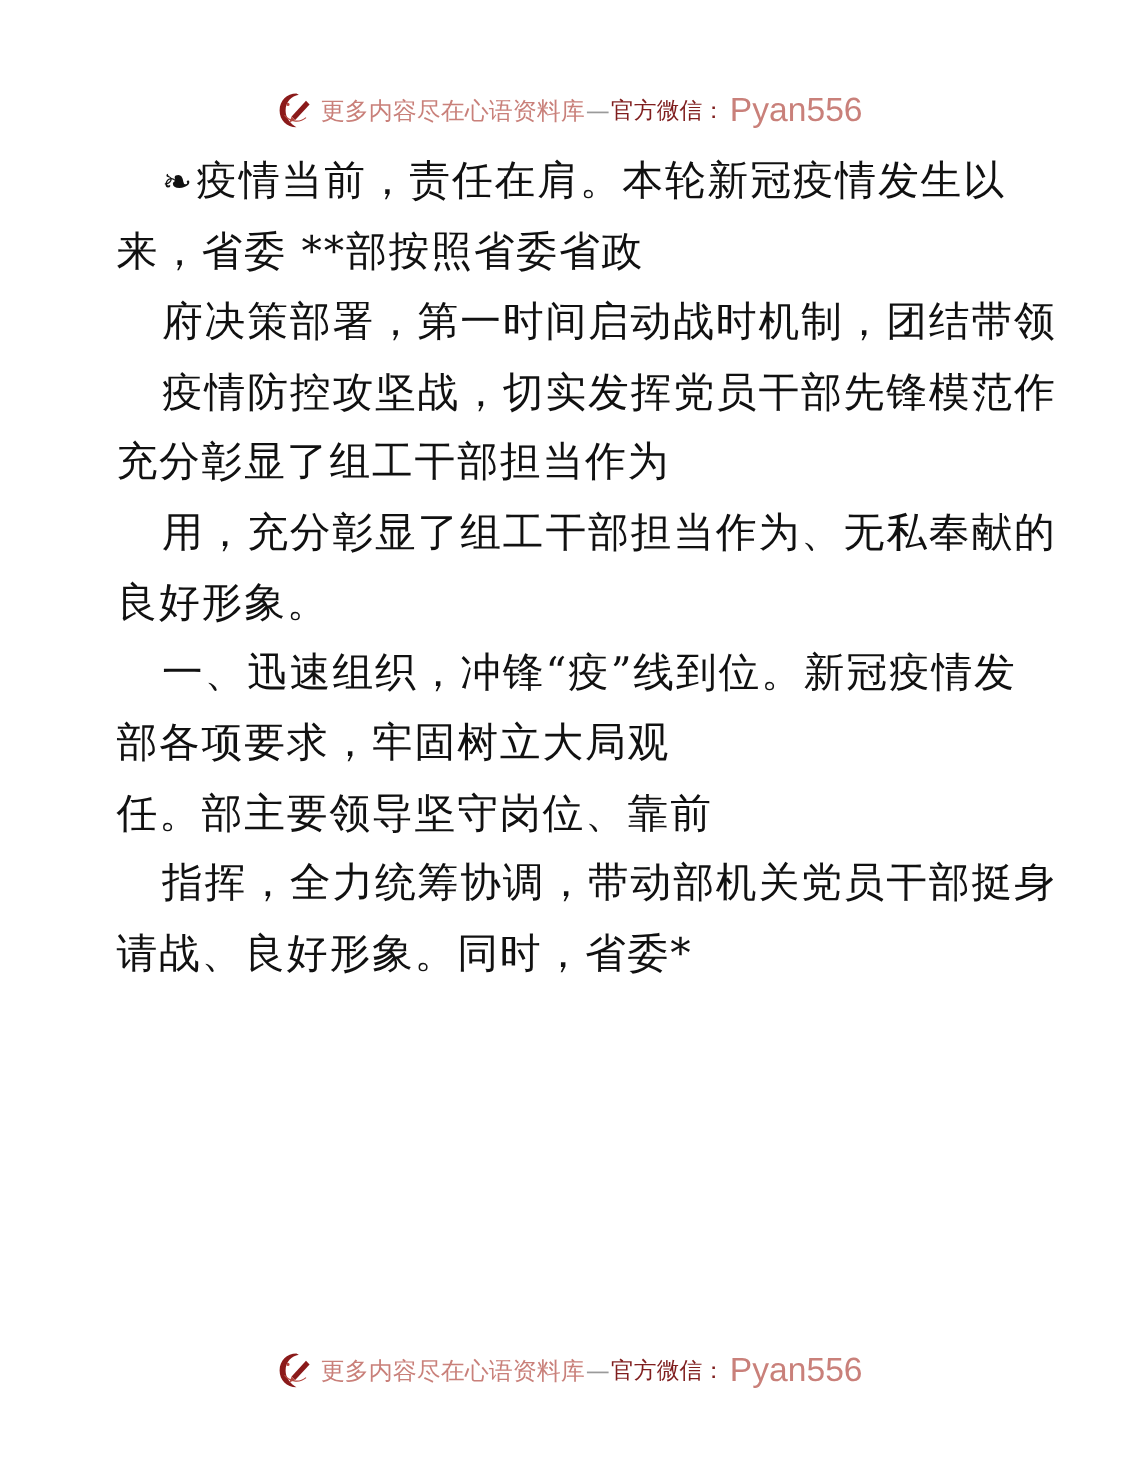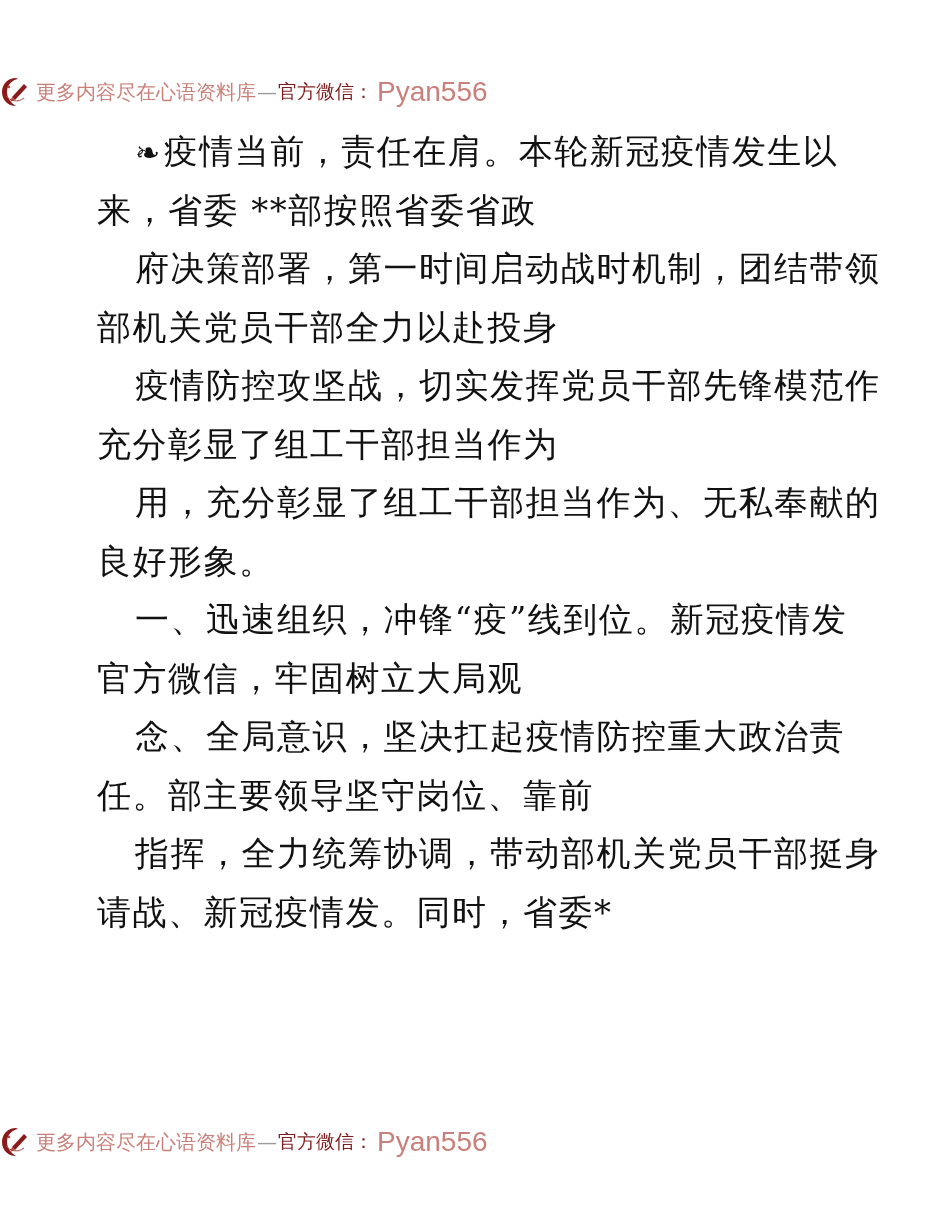--- a/index.html
+++ b/index.html
@@ -15,20 +15,21 @@
       font-family: "DejaVu Serif", "Liberation Serif", serif;
       color: #111111;
     }
     .banner {
       position: absolute;
       left: 0;
       width: 950px;
       height: 40px;
       display: flex;
       align-items: center;
+      justify-content: center;
     }
     .banner.top { top: 72px; }
     .banner.bottom { top: 1122px; }
     .banner .logo {
       width: 32px;
       height: 32px;
       margin-right: 4px;
       display: inline-block;
     }
     .banner .promo {
@@ -92,31 +93,29 @@
   <span class="promo">更多内容尽在心语资料库</span>
   <span class="dash">—</span>
   <span class="wechat">官方微信：</span>
   <span class="wechat-id">Pyan556</span>
 </div>
 
 <div class="content">
   <div class="line indent"><span class="fleuron">❧</span><span>疫情当前，责任在肩。本轮新冠疫情发生以</span></div>
   <div class="line"><span>来，省委 **部按照省委省政</span></div>
   <div class="line indent"><span>府决策部署，第一时间启动战时机制，团结带领</span></div>
-  <div class="line"><span>部机关党员干部全力以赴投身</span></div>
   <div class="line indent"><span>疫情防控攻坚战，切实发挥党员干部先锋模范作</span></div>
   <div class="line"><span>充分彰显了组工干部担当作为</span></div>
   <div class="line indent"><span>用，充分彰显了组工干部担当作为、无私奉献的</span></div>
   <div class="line"><span>良好形象。</span></div>
   <div class="line indent"><span>一、迅速组织，冲锋“疫”线到位。新冠疫情发</span></div>
-  <div class="line"><span>官方微信，牢固树立大局观</span></div>
-  <div class="line indent"><span>念、全局意识，坚决扛起疫情防控重大政治责</span></div>
+  <div class="line"><span>部各项要求，牢固树立大局观</span></div>
   <div class="line"><span>任。部主要领导坚守岗位、靠前</span></div>
   <div class="line indent"><span>指挥，全力统筹协调，带动部机关党员干部挺身</span></div>
-  <div class="line"><span>请战、新冠疫情发。同时，省委*</span></div>
+  <div class="line"><span>请战、良好形象。同时，省委*</span></div>
 </div>
 
 <div class="banner bottom">
   <span class="logo">
     <svg width="32" height="32" viewBox="0 0 32 32">
       <path d="M16 2 C8 2 2 8 2 16 C2 24 8 30 16 30 C11 27 7 22 7 16 C7 9 12 4 18 3 Z" fill="#8b1a1a"></path>
       <path d="M12 21 L24 8 L27 11 L15 24 Z" fill="#8b1a1a"></path>
       <path d="M12 21 L10 26 L15 24 Z" fill="#b5473f"></path>
       <path d="M6 20 C10 25 18 27 24 22" stroke="#b5473f" stroke-width="1" fill="none"></path>
       <circle cx="9" cy="11" r="1.3" fill="#b5473f"></circle>

